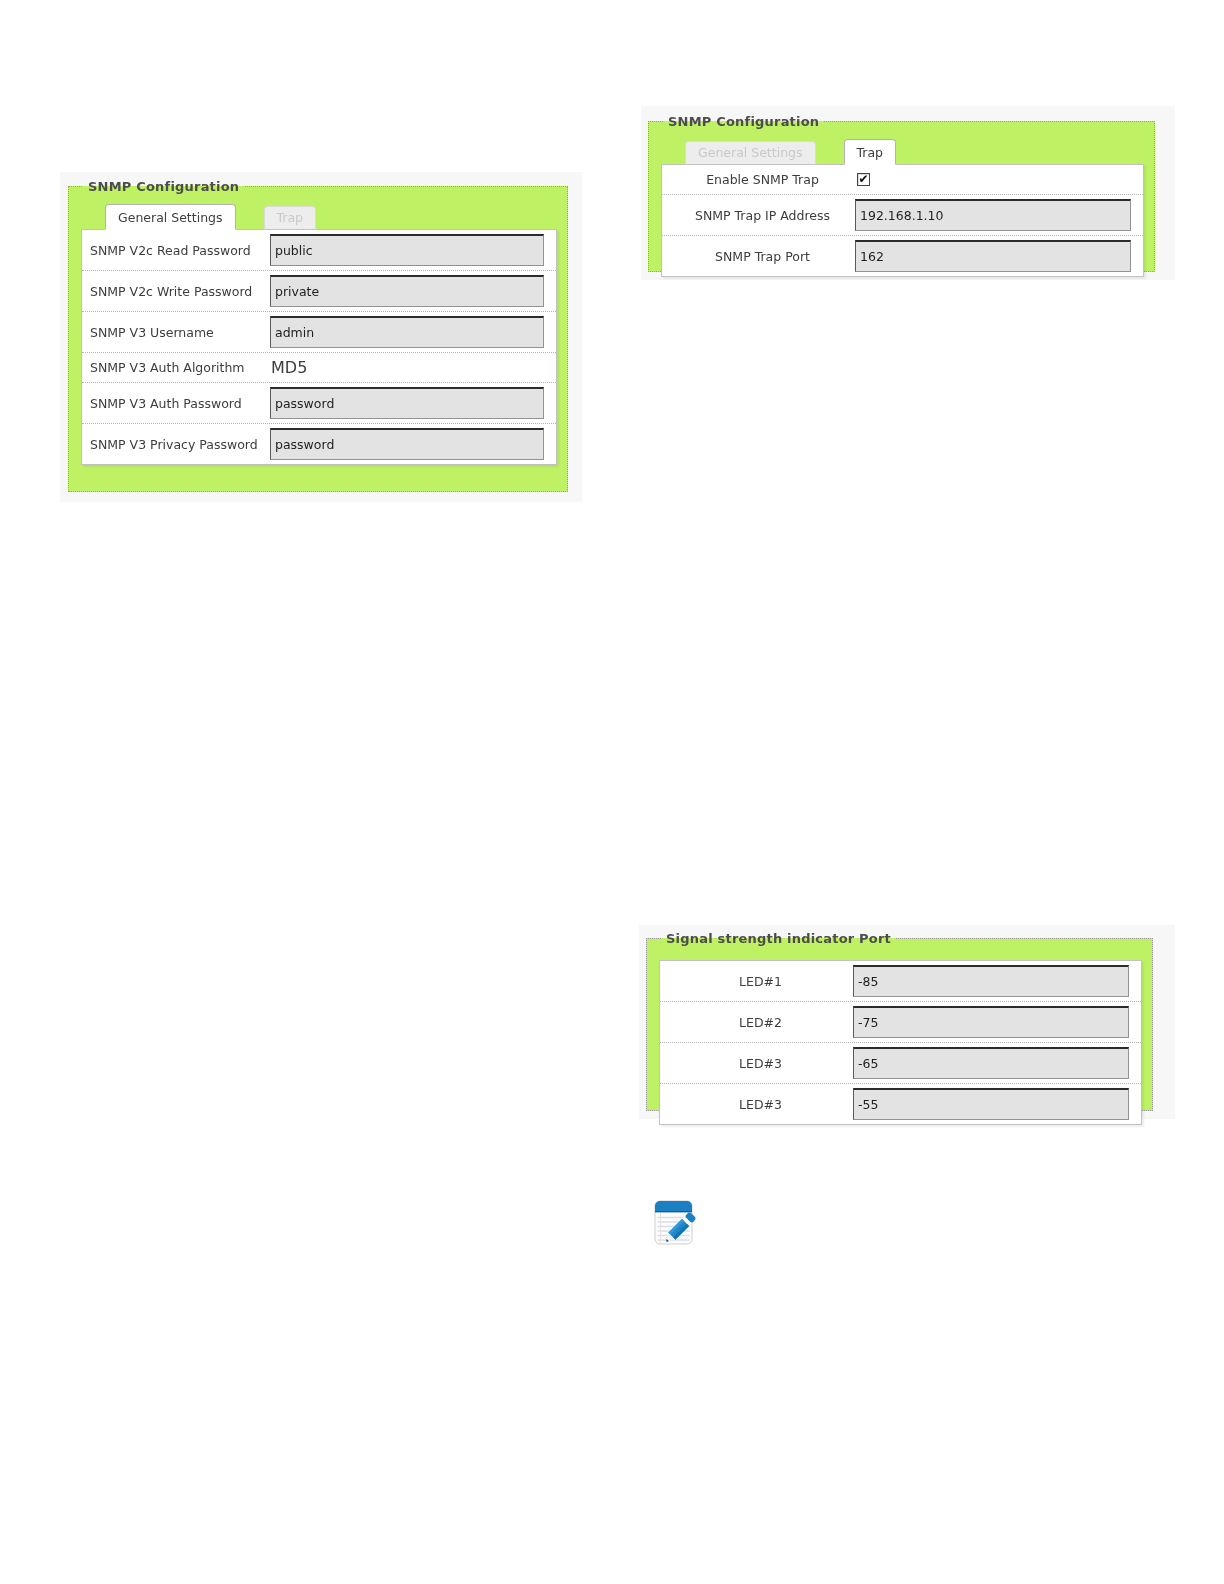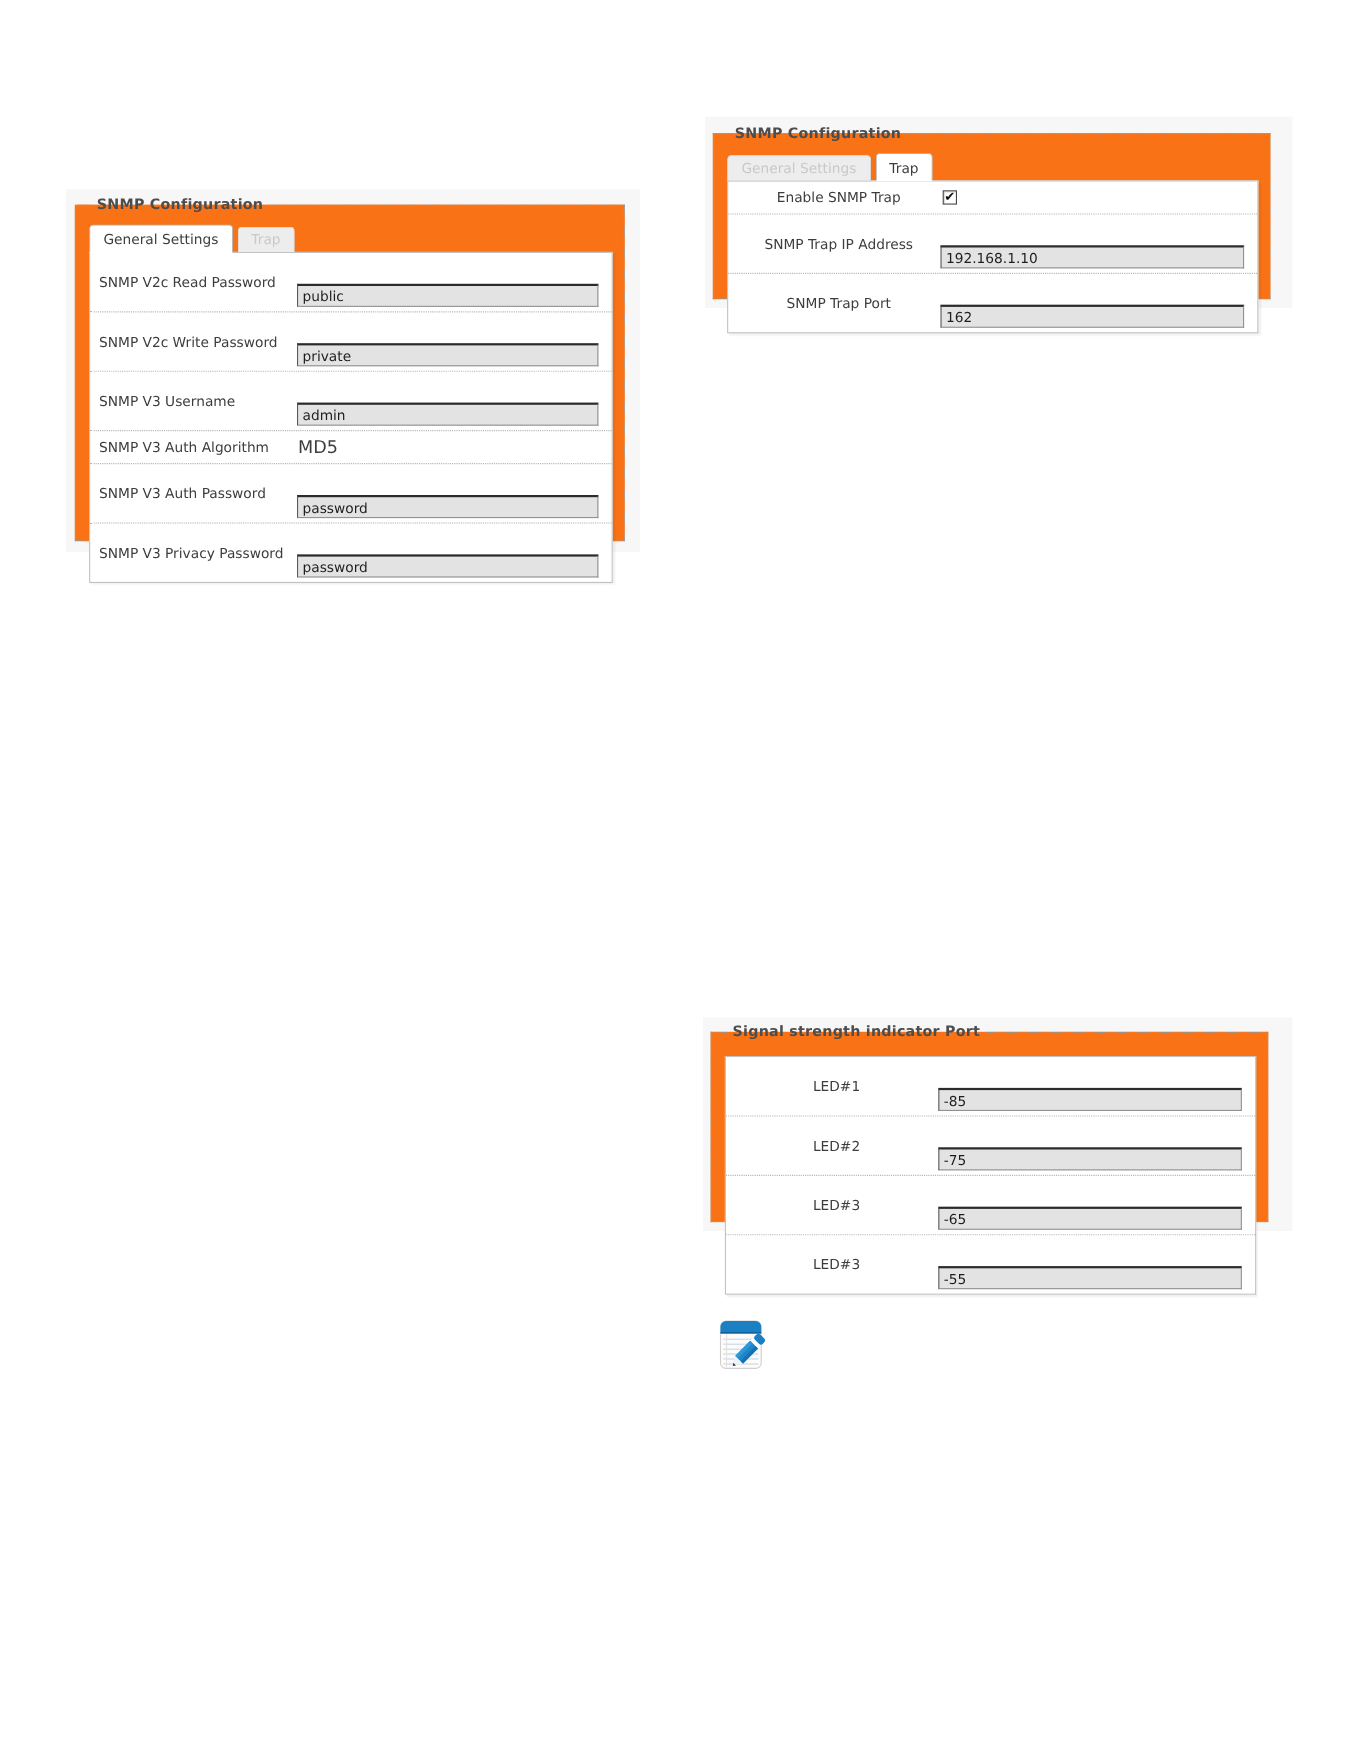--- a/index.html
+++ b/index.html
@@ -2,48 +2,48 @@
 <html><head>
 <meta charset="utf-8">
 <style>
   html,body{margin:0;padding:0;}
   body{
     width:1224px;height:1584px;background:#ffffff;position:relative;overflow:hidden;
     font-family:"DejaVu Sans","Liberation Sans",sans-serif;
   }
   .shot{position:absolute;background:#f7f7f7;}
   fieldset.panel{
-    position:absolute;box-sizing:border-box;margin:0;background:#f97316;
+    position:absolute;box-sizing:border-box;margin:0;background:#bef264;
     border:1px dotted #9b9b9b;padding:2px 10px 10px 10px;
   }
   legend.panel-legend{
     font-size:13px;font-weight:bold;color:#4d4d4d;padding:0 5px;margin-left:4px;
     letter-spacing:0.2px;white-space:nowrap;
   }
   .tabs{display:flex;align-items:flex-end;margin:8px 0 0 2px;position:relative;z-index:2;}
   .tab{
     font-size:12.5px;padding:5px 12px 4px 12px;border-radius:4px 4px 0 0;margin-right:4px;
-    white-space:nowrap;margin-bottom:-1px;cursor:default;
+    white-space:nowrap;margin-bottom:-1px;cursor:default;margin-left:24px;
   }
   .tab.active{background:#ffffff;border:1px solid #b3b3b3;border-bottom:1px solid #ffffff;color:#3d3d3d;}
   .tab.inactive{background:#ededed;border:1px solid #dadada;border-bottom:1px solid #c2c2c2;color:#c9c9c9;padding-top:3px;}
   .ptable{
     position:relative;z-index:1;background:#ffffff;border:1px solid #c2c2c2;
     box-shadow:2px 2px 2px rgba(0,0,0,0.07);margin-left:2px;
   }
   .ptable.no-tabs{margin-top:12px;}
   .row{display:flex;align-items:center;padding:4px 8px;min-height:21px;}
   .row + .row{border-top:1px dotted #b4b4b4;}
   .rlabel{flex:0 0 180px;width:180px;font-size:12.5px;color:#3d3d3d;white-space:nowrap;}
   .wide .rlabel{flex:0 0 185px;width:185px;text-align:center;}
   .rctl{flex:1;display:flex;align-items:center;padding-right:4px;}
   .tin{
-    flex:1;height:21px;box-sizing:border-box;background:#e3e3e3;
+    flex:1;height:32px;box-sizing:border-box;background:#e3e3e3;
     border:1px solid #929292;border-top:2px solid #2b2b2b;border-left:1px solid #5a5a5a;
-    padding:0 4px;font-family:inherit;font-size:12.5px;color:#1e1e1e;border-radius:0;margin-top:24px;
+    padding:0 4px;font-family:inherit;font-size:12.5px;color:#1e1e1e;border-radius:0;
   }
   .static-val{font-size:16px;color:#3d3d3d;padding-left:1px;}
   .checkbox{
     width:13px;height:13px;box-sizing:border-box;background:#ffffff;border:1px solid #444444;
     box-shadow:inset 1px 1px 0 rgba(0,0,0,0.15);
     display:flex;align-items:center;justify-content:center;margin-left:2px;
   }
   .checkbox[data-checked="true"]::after{
     content:"✔";font-size:12px;line-height:11px;color:#101010;margin-top:-1px;
   }

